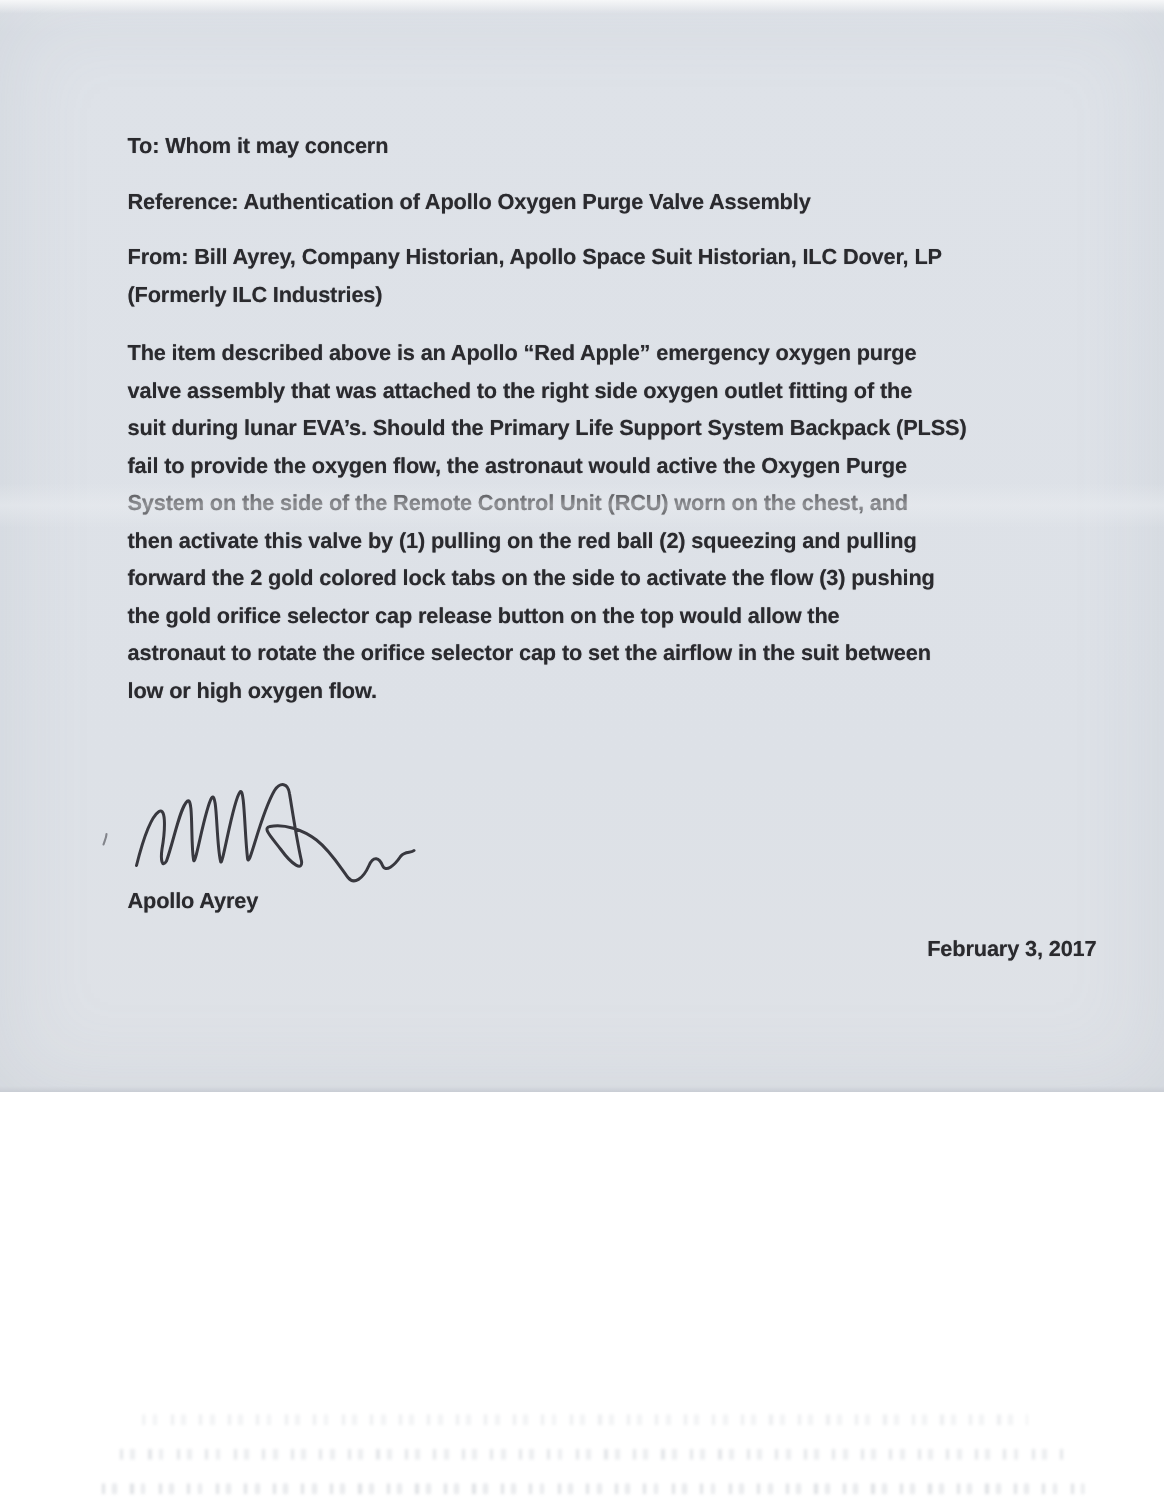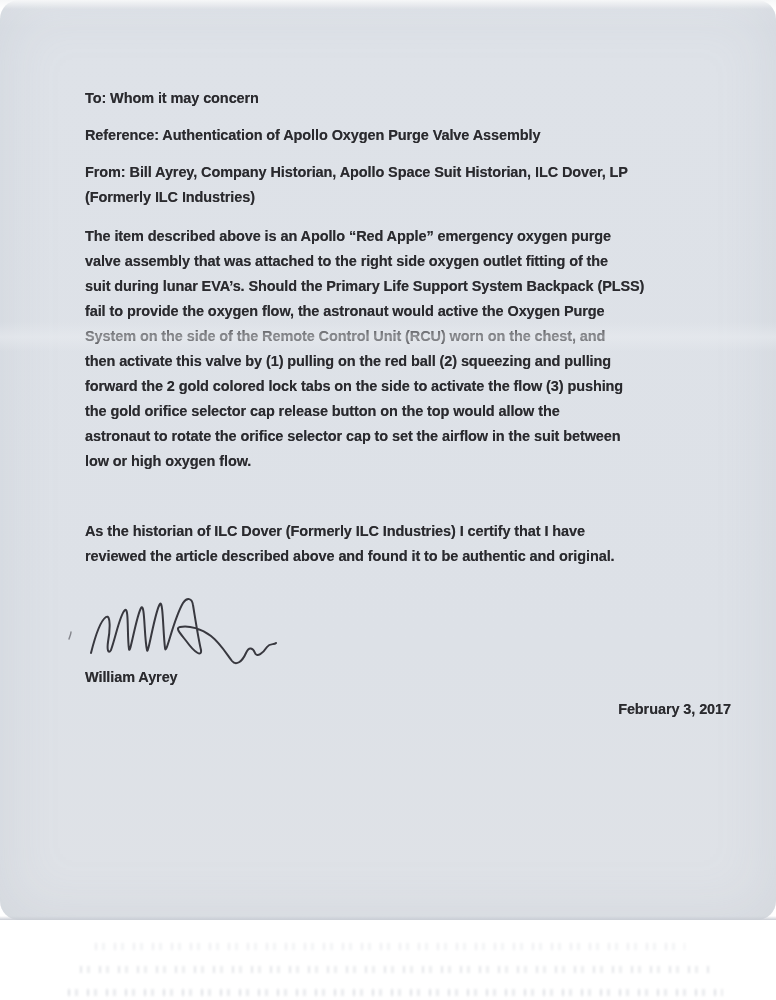--- a/index.html
+++ b/index.html
@@ -6,25 +6,24 @@
     margin: 0;
     padding: 0;
     width: 776px;
     height: 1000px;
     overflow: hidden;
     font-family: "Liberation Sans", sans-serif;
   }
   .page {
     position: relative;
     width: 776px;
-    height: 920px;
+    height: 728px;
     background: linear-gradient(180deg, #e4e7ec 0%, #dee2e8 3%, #dde1e7 70%, #dfe2e7 100%);
     box-shadow: inset 0 0 60px rgba(150,158,170,0.18);
     box-sizing: border-box;
-    border-radius: 19px;
   }
   .top-edge {
     position: absolute;
     top: 0; left: 0; right: 0;
     height: 9px;
     background: linear-gradient(180deg, #f6f7f8 0%, rgba(246,247,248,0) 100%);
   }
   .bottom-edge {
     position: absolute;
     bottom: 0; left: 0; right: 0;
@@ -109,22 +108,20 @@
 valve assembly that was attached to the right side oxygen outlet fitting of the
 suit during lunar EVA’s. Should the Primary Life Support System Backpack (PLSS)
 fail to provide the oxygen flow, the astronaut would active the Oxygen Purge
 System on the side of the Remote Control Unit (RCU) worn on the chest, and
 then activate this valve by (1) pulling on the red ball (2) squeezing and pulling
 forward the 2 gold colored lock tabs on the side to activate the flow (3) pushing
 the gold orifice selector cap release button on the top would allow the
 astronaut to rotate the orifice selector cap to set the airflow in the suit between
 low or high oxygen flow.</div>
 
-    <div class="block cert-block">As the historian of ILC Dover (Formerly ILC Industries) I certify that I have
-reviewed the article described above and found it to be authentic and original.</div>
 
     <div class="signature-wrap">
       <svg width="270" height="70" viewBox="0 0 270 70" fill="none" stroke="#38383f" stroke-width="2" stroke-linecap="round" stroke-linejoin="round">
 
         <path d="M2 44 C3 41 4 39 4 37" stroke-width="1.4" opacity="0.55"></path>
 
         <path d="M24 58
                  C28 42 33 26 39 22
                  C44 19 43 36 41 47
                  C40 54 41 60 44 55
@@ -141,21 +138,21 @@
                  C113 38 108 33 113 32
                  C122 30 135 34 144 41
                  C153 48 159 58 165 66
                  C169 71 175 67 179 58
                  C182 51 186 53 188 58
                  C190 63 196 58 200 52
                  C203 48 207 50 209 48"></path>
       </svg>
     </div>
 
-    <div class="block signer-name">William Ayrey</div>
+    <div class="block signer-name">Apollo Ayrey</div>
 
     <div class="block date-line">February 3, 2017</div>
   </div>
 
   <div class="fade-band"></div>
 
   <div class="bleed bleed-1"></div>
   <div class="bleed bleed-2"></div>
   <div class="bleed bleed-3"></div>
 

